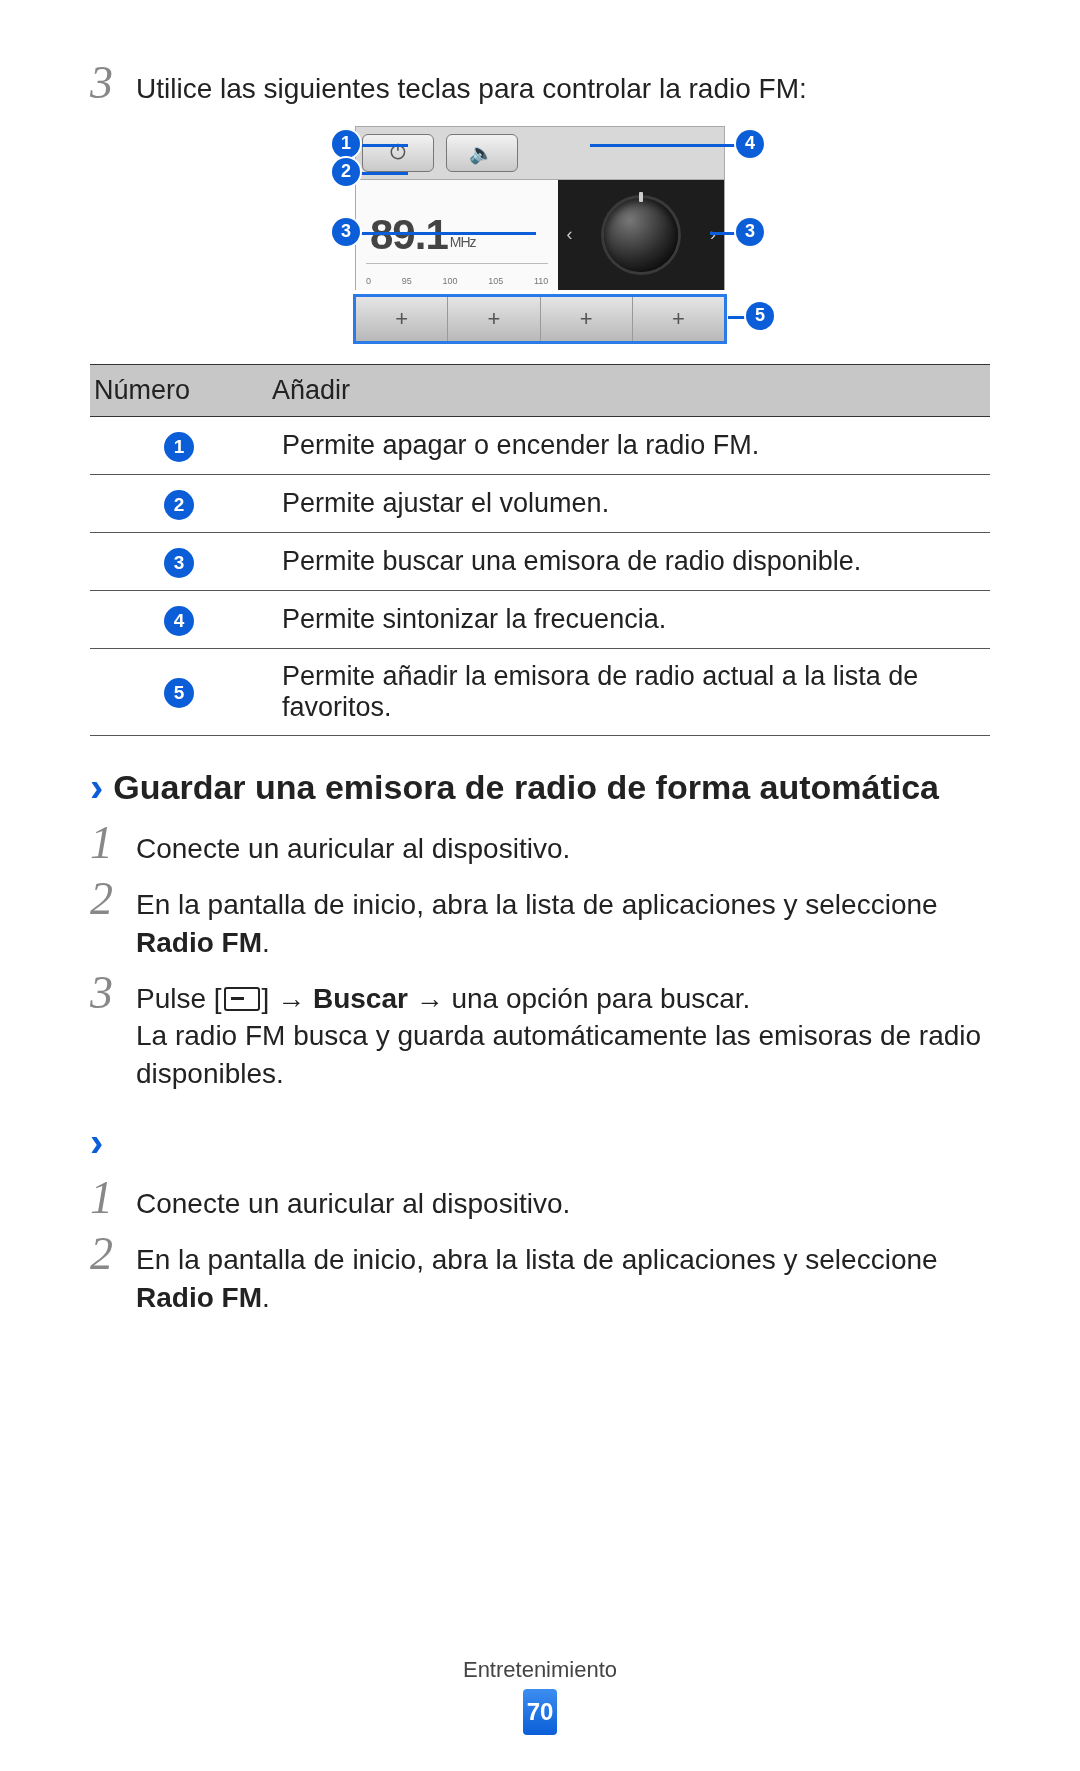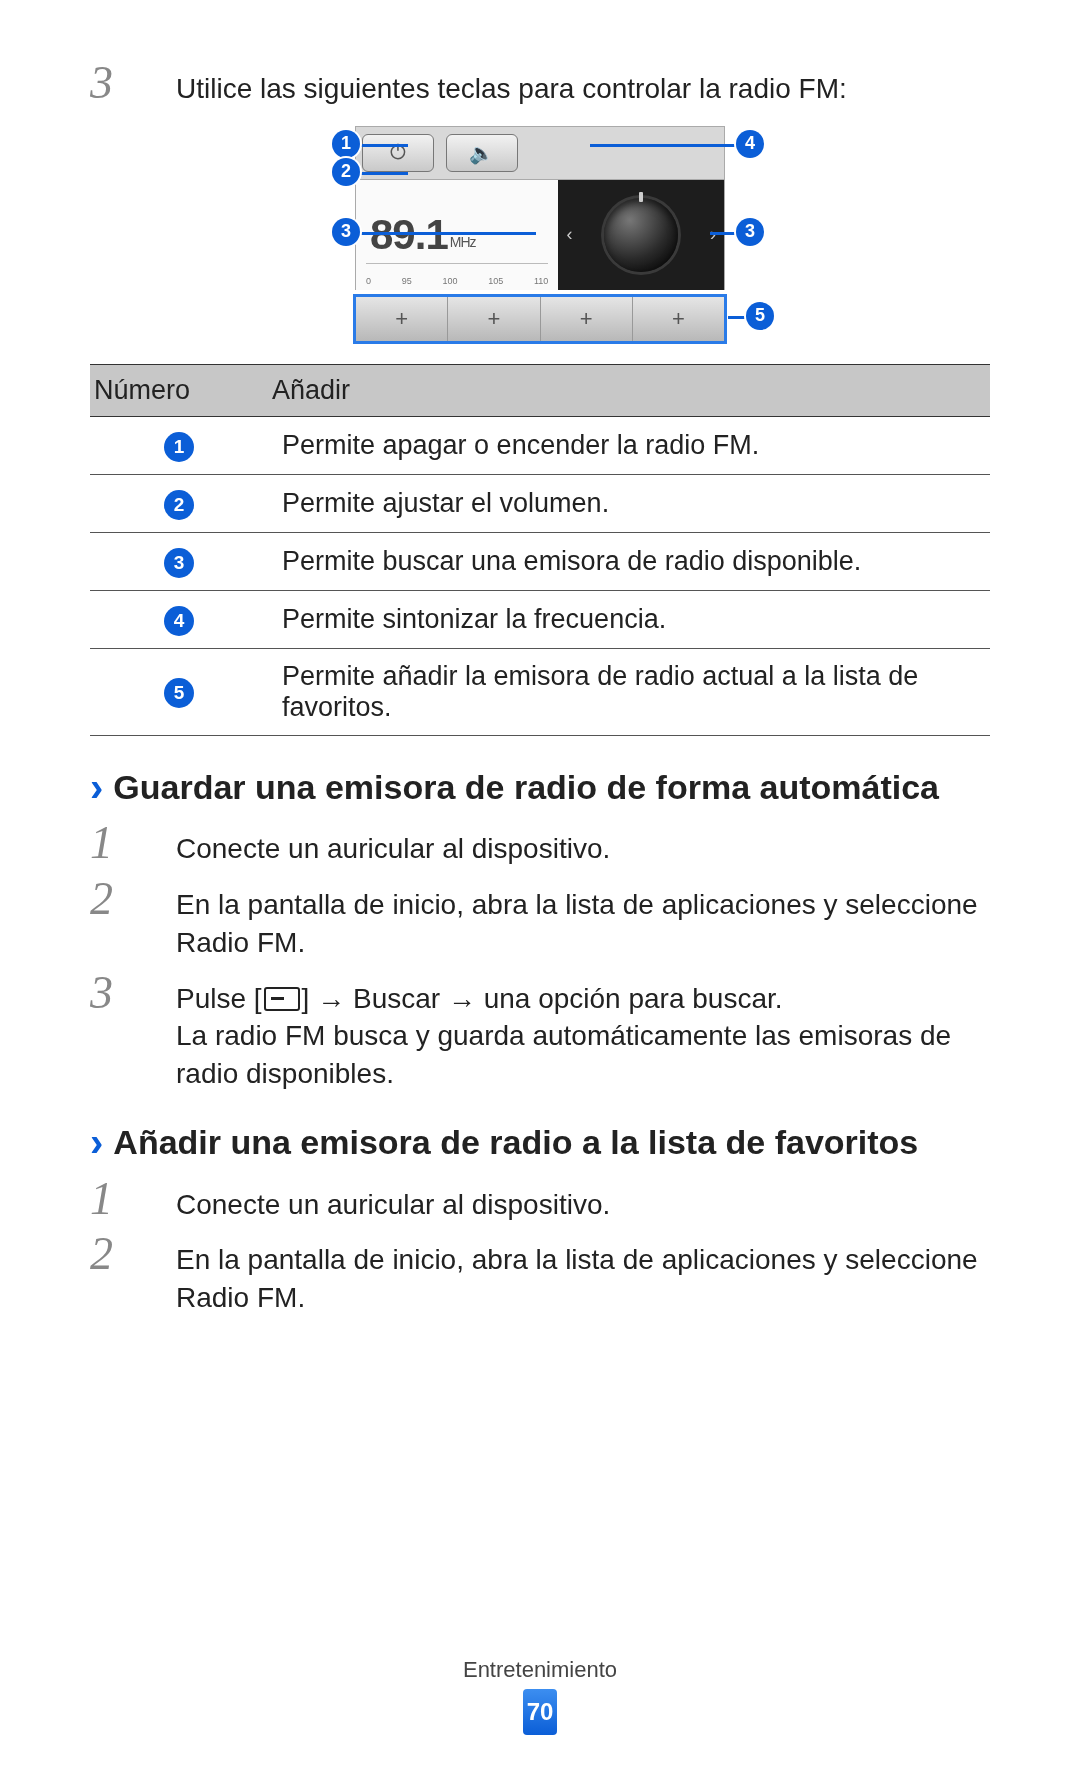--- a/index.html
+++ b/index.html
@@ -29,23 +29,22 @@
     width: 46px;
     flex-shrink: 0;
     line-height: 1;
     text-align: left;
   }
   .step-body {
     flex: 1;
     font-size: 28px;
     line-height: 1.35;
     padding-top: 10px;
-    margin-left: 40px;
-  }
-  .step-body b { font-weight: 400; }
+  }
+  .step-body b { font-weight: 700; }
 
   
   .radio-wrap {
     margin: 18px auto 22px auto;
     width: 460px;
     position: relative;
   }
   .radio-device {
     width: 370px;
     margin: 0 auto;
@@ -391,21 +390,20 @@
   <div class="step-row">
     <div class="step-num">3</div>
     <div class="step-body">
       <span>Pulse [</span><span class="menu-icon"></span><span>] → </span><b>Buscar</b><span> → una opción para buscar.</span><br>
       <span>La radio FM busca y guarda automáticamente las emisoras de radio disponibles.</span>
     </div>
   </div>
 
   <div class="section-head">
     <span class="chev">›</span>
-    <span class="title">Añadir una emisora de radio a la lista de favoritos</span>
   </div>
 
   <div class="step-row">
     <div class="step-num">1</div>
     <div class="step-body">Conecte un auricular al dispositivo.</div>
   </div>
 
   <div class="step-row">
     <div class="step-num">2</div>
     <div class="step-body">

